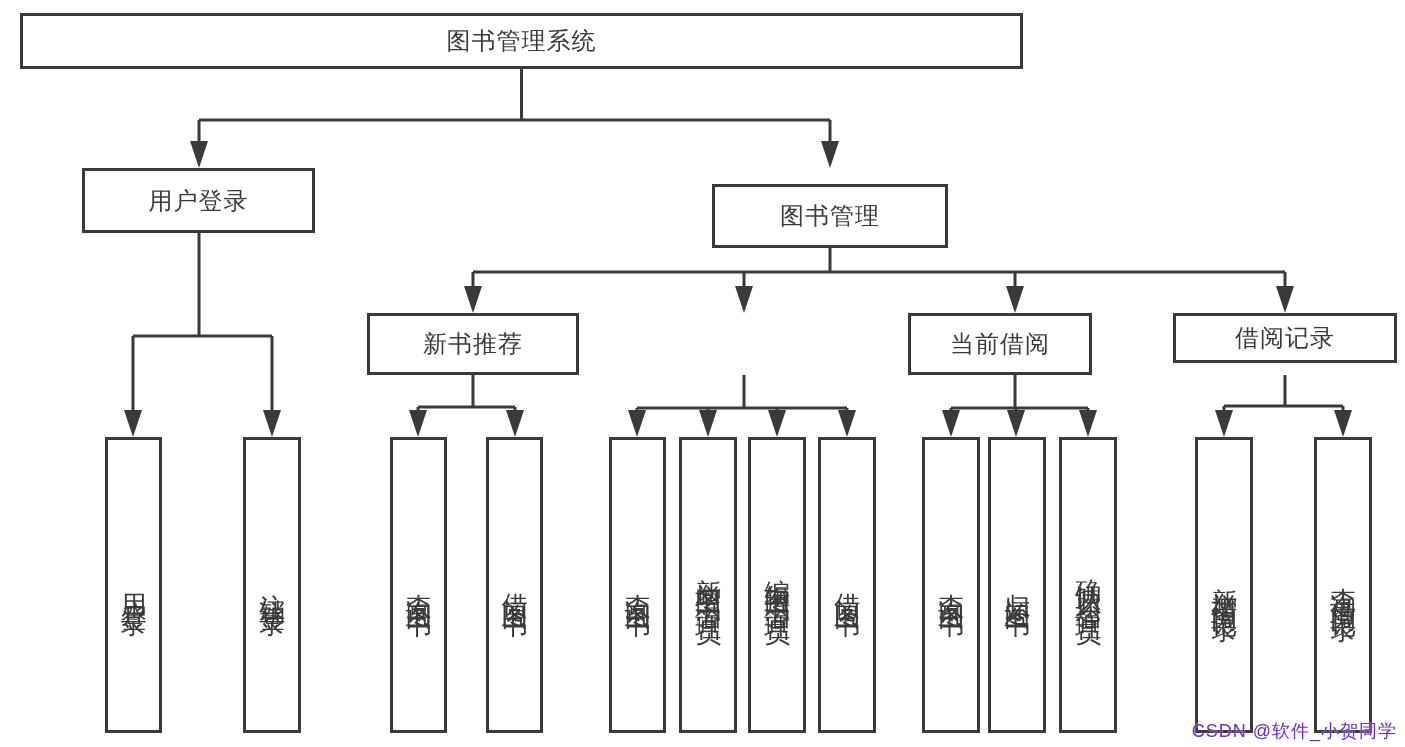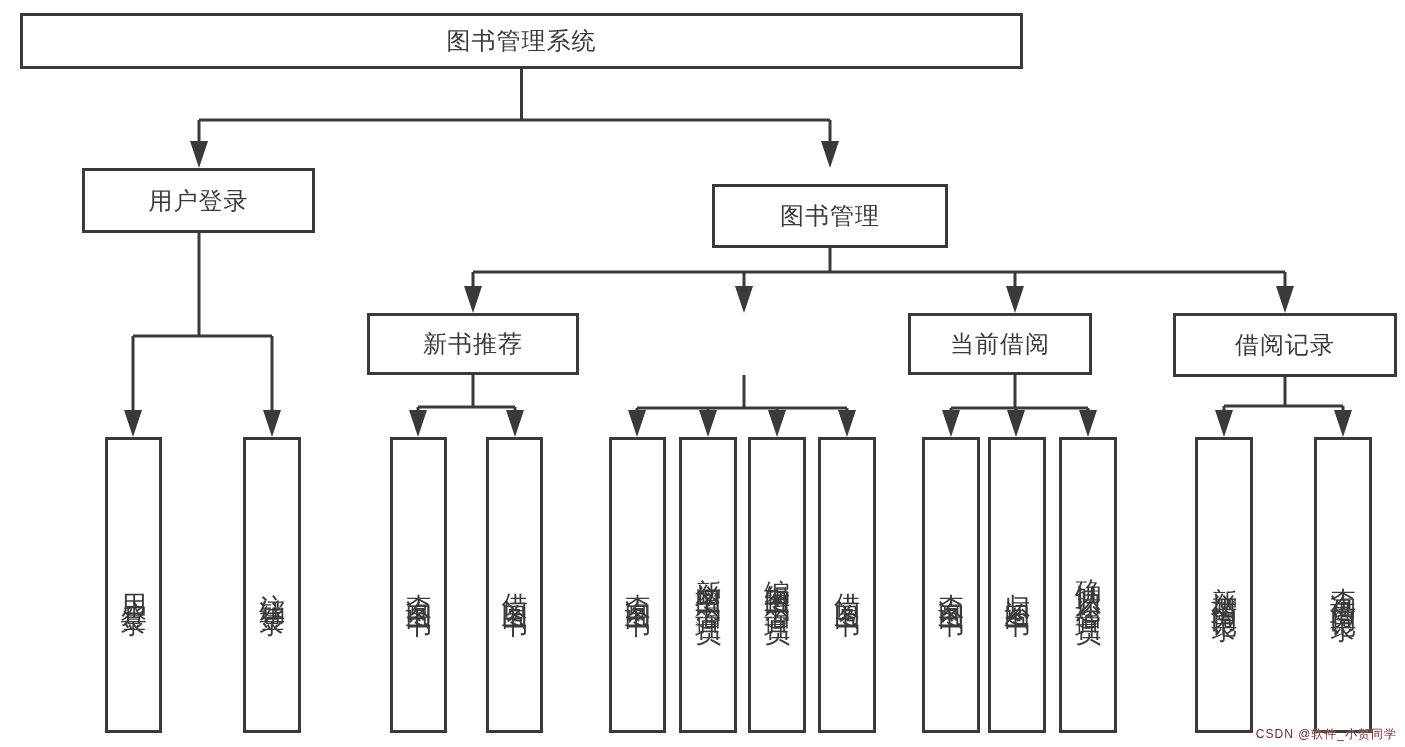--- a/index.html
+++ b/index.html
@@ -16,21 +16,21 @@
   .leaf{
     position:absolute;background:#ffffff;border:3px solid #3a3a3a;box-sizing:border-box;
     display:flex;align-items:center;justify-content:center;color:#3a3a3a;
   }
   .vtext{
     writing-mode:vertical-rl;text-orientation:mixed;
     font-size:26px;line-height:1.05;letter-spacing:6px;
   }
   .watermark{
     position:absolute;right:8px;bottom:4px;z-index:10;
-    font-size:12px;letter-spacing:1px;color:#7f1d1d;
+    font-size:18px;letter-spacing:1px;color:#6d28d9;
     text-shadow:0 0 2px rgba(255,255,255,.9);
   }
 </style>
 </head>
 <body>
 
 <div class="canvas">
 
   <svg class="connectors" viewBox="0 0 1405 747" xmlns="http://www.w3.org/2000/svg">
     <g stroke="#3a3a3a" stroke-width="3" fill="none">
@@ -72,21 +72,21 @@
     </g>
   </svg>
 
   <div class="node" style="left:20px;top:13px;width:1003px;height:56px;">图书管理系统</div>
 
   <div class="node" style="left:82px;top:168px;width:233px;height:65px;">用户登录</div>
   <div class="node" style="left:712px;top:168px;width:236px;height:64px;margin-top:16px;">图书管理</div>
 
   <div class="node" style="left:367px;top:313px;width:212px;height:62px;">新书推荐</div>
   <div class="node" style="left:908px;top:313px;width:184px;height:62px;">当前借阅</div>
-  <div class="node" style="left:1173px;top:313px;width:224px;height:64px;">借阅记录</div>
+  <div class="node" style="left:1173px;top:313px;width:224px;height:50px;">借阅记录</div>
 
   <div class="leaf" style="left:105px;top:437px;width:57px;height:296px;">
     <span class="vtext">用户登录</span>
   </div>
   <div class="leaf" style="left:243px;top:437px;width:58px;height:296px;">
     <span class="vtext">注销登录</span>
   </div>
 
   <div class="leaf" style="left:390px;top:437px;width:57px;height:296px;">
     <span class="vtext">查询图书</span>

